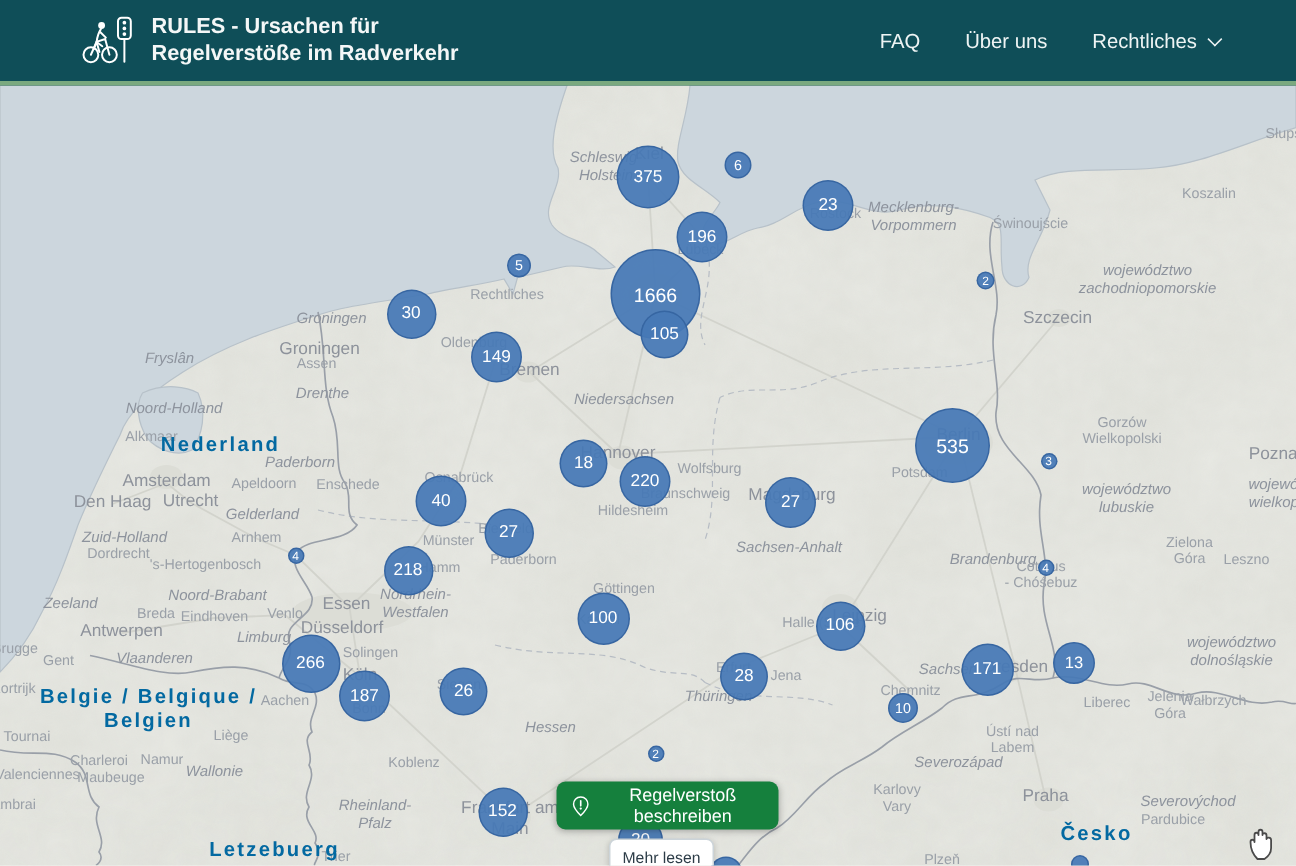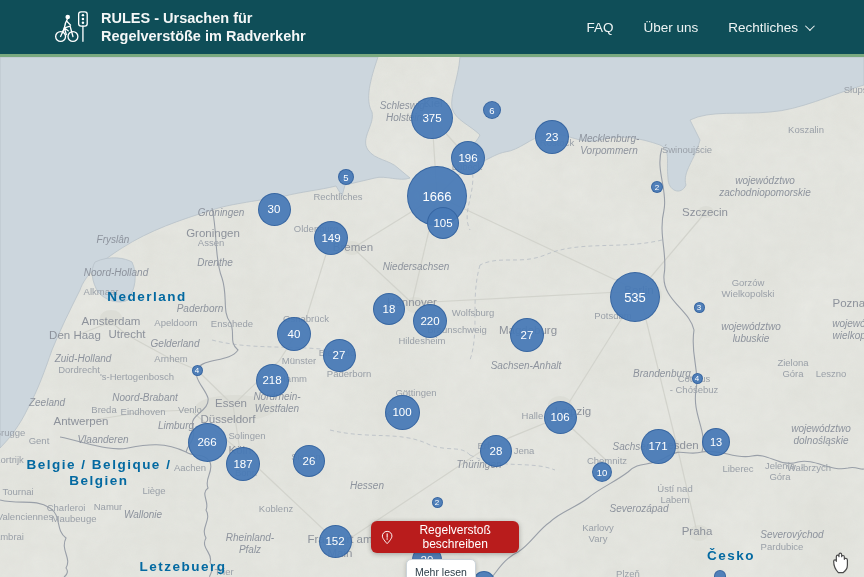--- a/index.html
+++ b/index.html
@@ -33,21 +33,21 @@
   
   #searchbar{position:absolute;left:70px;top:68px;width:734px;height:33px;background:#fff;
     border:1px solid #d9dde1;border-radius:6px;z-index:10;display:flex;align-items:center;
     box-shadow:0 1px 4px rgba(0,0,0,.15);box-sizing:border-box;}
   #searchbar input{flex:1;border:none;outline:none;margin-left:14px;font-size:12px;
     color:#555;font-family:inherit;background:transparent;}
   #searchbar input::placeholder{color:#9aa2aa;}
   .clearbtn{flex:none;margin-right:12px;cursor:pointer;display:flex;}
 
   
-  #reportbtn{position:absolute;left:371px;top:521px;width:148px;height:32px;background:#b91c1c;
+  #reportbtn{position:absolute;left:371px;top:521px;width:148px;height:32px;background:#15803d;
     border:none;border-radius:6px;color:#fff;font-size:12px;font-family:inherit;z-index:11;
     display:flex;align-items:center;gap:8px;padding:0 10px;cursor:pointer;
     box-shadow:0 1px 5px rgba(0,0,0,.3);box-sizing:border-box;}
   #morelink{position:absolute;left:406px;top:559px;background:#fff;border:1px solid #ccd4d9;
     border-radius:5px;padding:6px 8px 8px 8px;font-size:10.5px;color:#2c3c47;z-index:11;
     cursor:pointer;box-shadow:0 1px 4px rgba(0,0,0,.2);white-space:nowrap;}
   #cursorhand{position:absolute;left:830px;top:550px;z-index:30;pointer-events:none;}
 </style>
 </head>
 <body>

